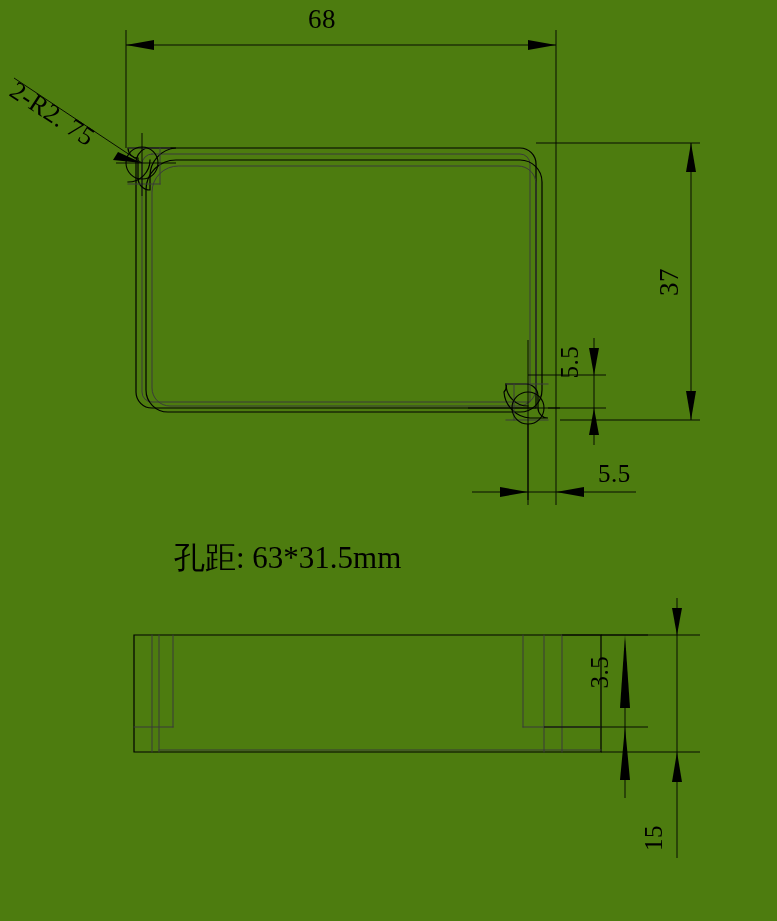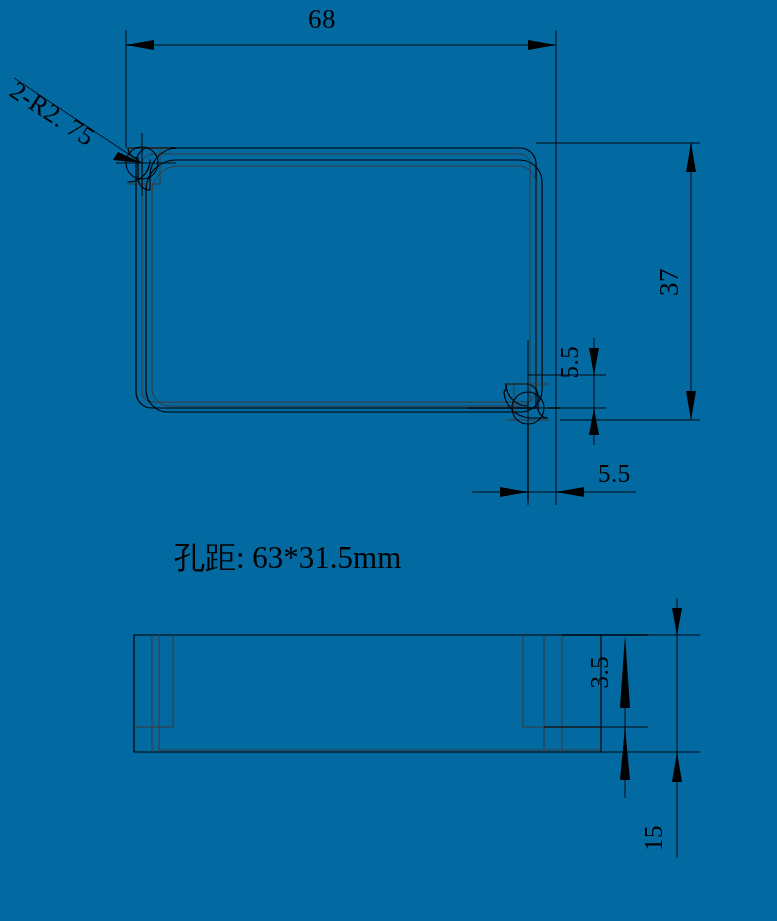--- a/index.html
+++ b/index.html
@@ -10,21 +10,21 @@
   body {
     width: 777px;
     height: 921px;
     font-family: "Liberation Serif", serif;
     overflow: hidden;
   }
   #drawing-root {
     position: relative;
     width: 777px;
     height: 921px;
-    background: #0369a1;
+    background: #4d7c0f;
   }
   svg.cad {
     position: absolute;
     top: 0;
     left: 0;
     width: 777px;
     height: 921px;
   }
   .obj-line {
     fill: none;

